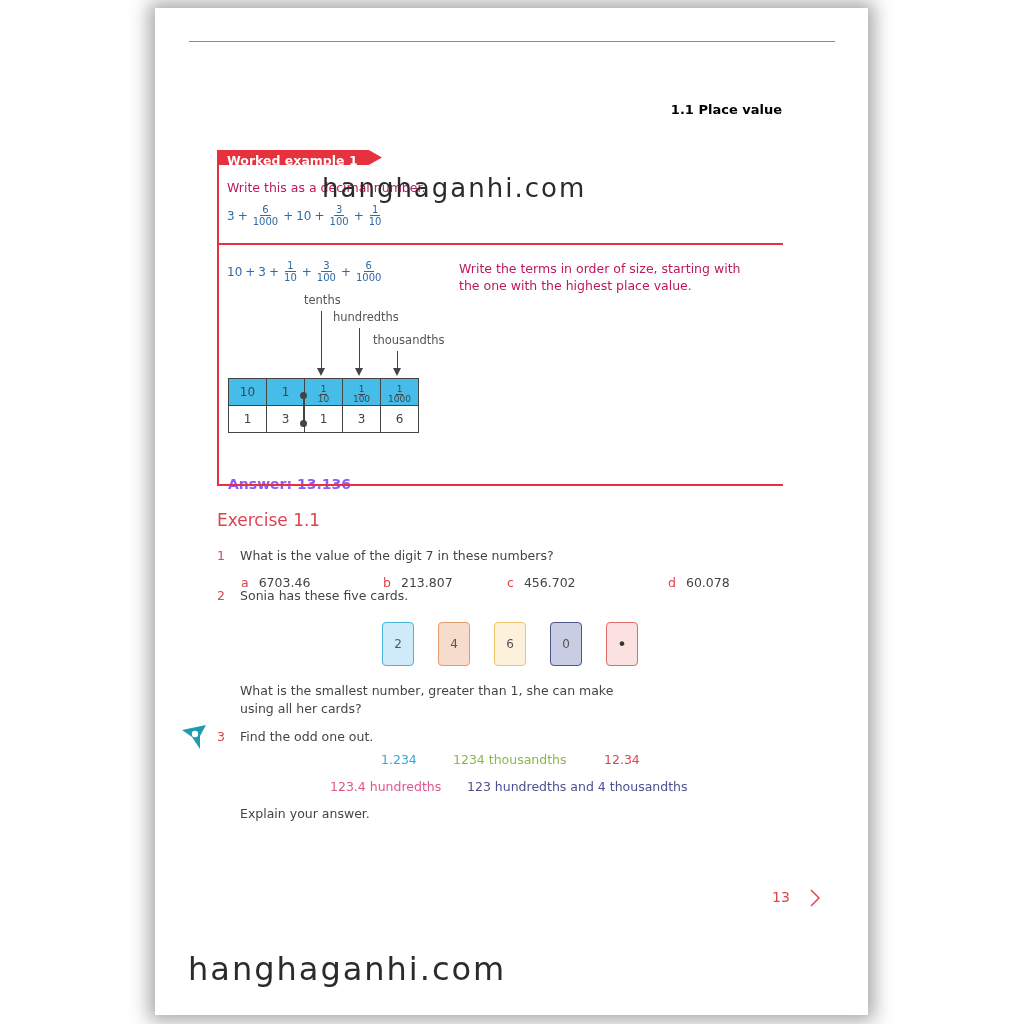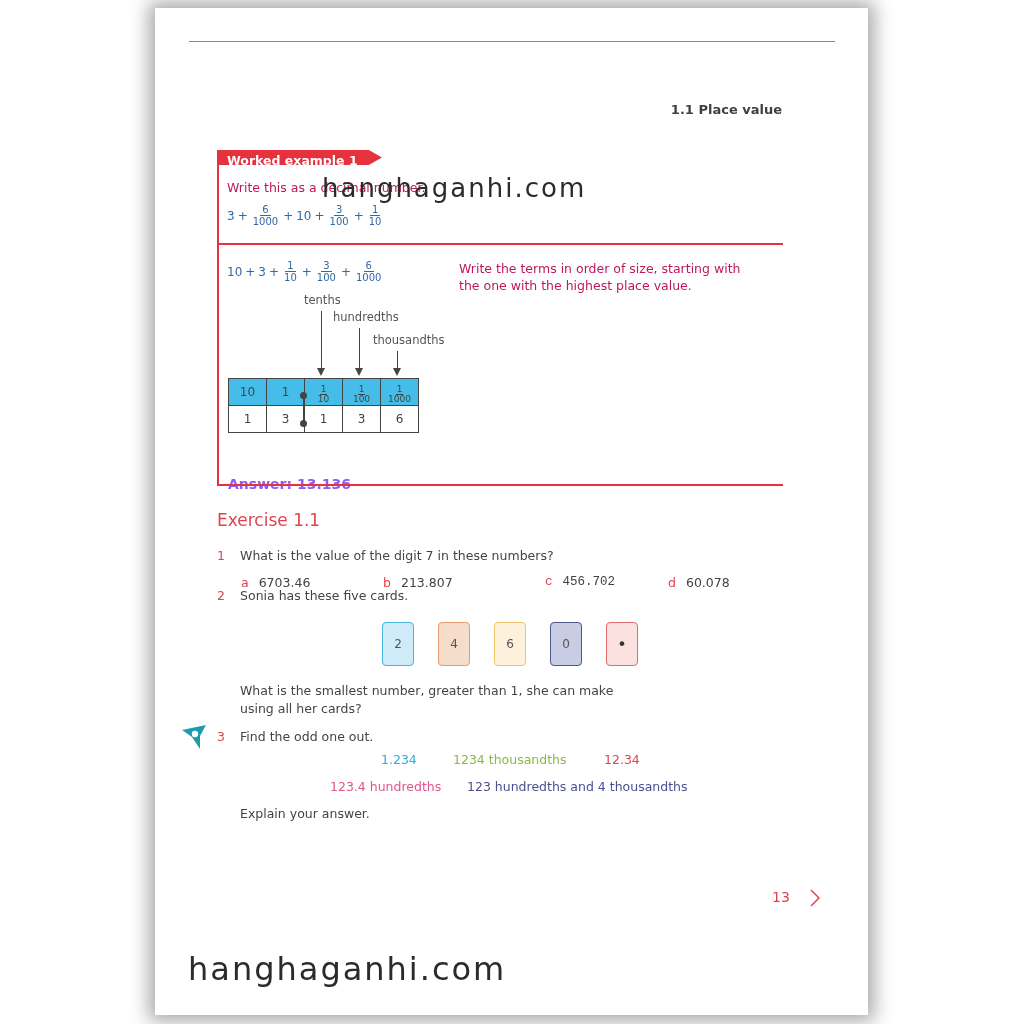--- a/index.html
+++ b/index.html
@@ -6,21 +6,21 @@
   body {
     width:1024px; height:1024px; background:#ffffff; position:relative; overflow:hidden;
     font-family: "DejaVu Sans", sans-serif;
   }
   .page {
     position:absolute; left:155px; top:8px; width:713px; height:1007px; background:#fff;
     box-shadow: 0 0 18px 6px rgba(0,0,0,0.35);
   }
   .abs { position:absolute; }
   .top-rule { left:34px; top:33px; width:646px; height:1px; background:#8a8a8a; }
-  .section-title { right:86px; top:94px; font-size:13px; font-weight:bold; color:#404040; }
+  .section-title { right:86px; top:94px; font-size:13px; font-weight:bold; color:#000000; }
   .watermark { font-family:"DejaVu Sans", sans-serif; color:#2b2b2b; letter-spacing:2px; }
   .wm1 { left:322px; top:173px; font-size:26px; }
   .wm2 { left:188px; top:950px; font-size:32px; }
 
   .we-header {
     left:62px; top:142px; width:165px; height:15px; background:#e5323e; color:#fff;
     font-size:12.5px; font-weight:bold; line-height:21px; padding-left:10px; box-sizing:border-box;
     clip-path: polygon(0 0, 92% 0, 100% 50%, 92% 100%, 0 100%);
   }
   .we-left { left:62px; top:142px; width:2px; height:336px; background:#e5323e; }
@@ -158,21 +158,21 @@
   <div class="abs we-bot"></div>
 
   <div class="abs ex-title">Exercise 1.1</div>
 
   <div class="abs" style="left:62px;top:537px;">
     <span class="qnum">1</span>
     <span class="qtext" style="margin-left:10px;">What is the value of the digit 7 in these numbers?</span>
   </div>
   <div class="abs" style="left:86px;top:564px;text-align:center;"><span class="opt-letter">a</span><span class="qtext">6703.46</span></div>
   <div class="abs" style="left:228px;top:564px;"><span class="opt-letter">b</span><span class="qtext">213.807</span></div>
-  <div class="abs" style="left:390px;top:564px;font-family:Liberation Mono, monospace;"><span class="opt-letter">c</span><span class="qtext">456.702</span></div>
+  <div class="abs" style="left:352px;top:564px;"><span class="opt-letter">c</span><span class="qtext">456.702</span></div>
   <div class="abs" style="left:513px;top:564px;"><span class="opt-letter">d</span><span class="qtext">60.078</span></div>
 
   <div class="abs" style="left:62px;top:577px;text-align:center;">
     <span class="qnum">2</span>
     <span class="qtext" style="margin-left:10px;">Sonia has these five cards.</span>
   </div>
   <div class="abs" style="left:227px;top:614px;display:flex;gap:24px;" id="cards">
     <div class="card" style="background: rgb(207, 234, 248); border-color: rgb(69, 181, 224);">2</div>
     <div class="card" style="background: rgb(246, 220, 203); border-color: rgb(229, 154, 108);">4</div>
     <div class="card" style="background: rgb(253, 241, 220); border-color: rgb(242, 195, 107);">6</div>

